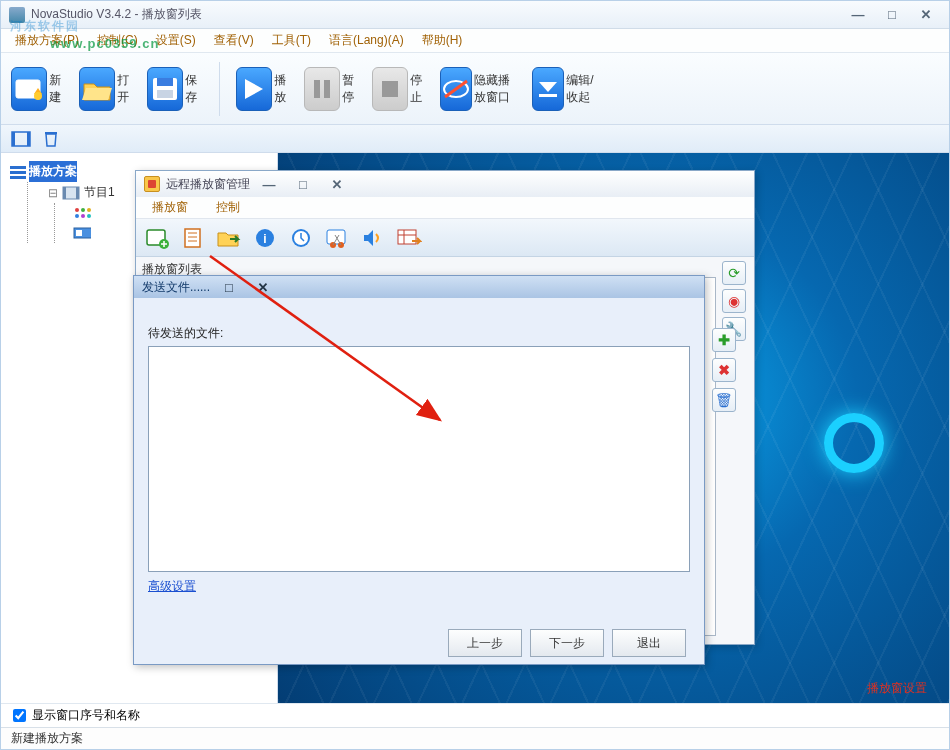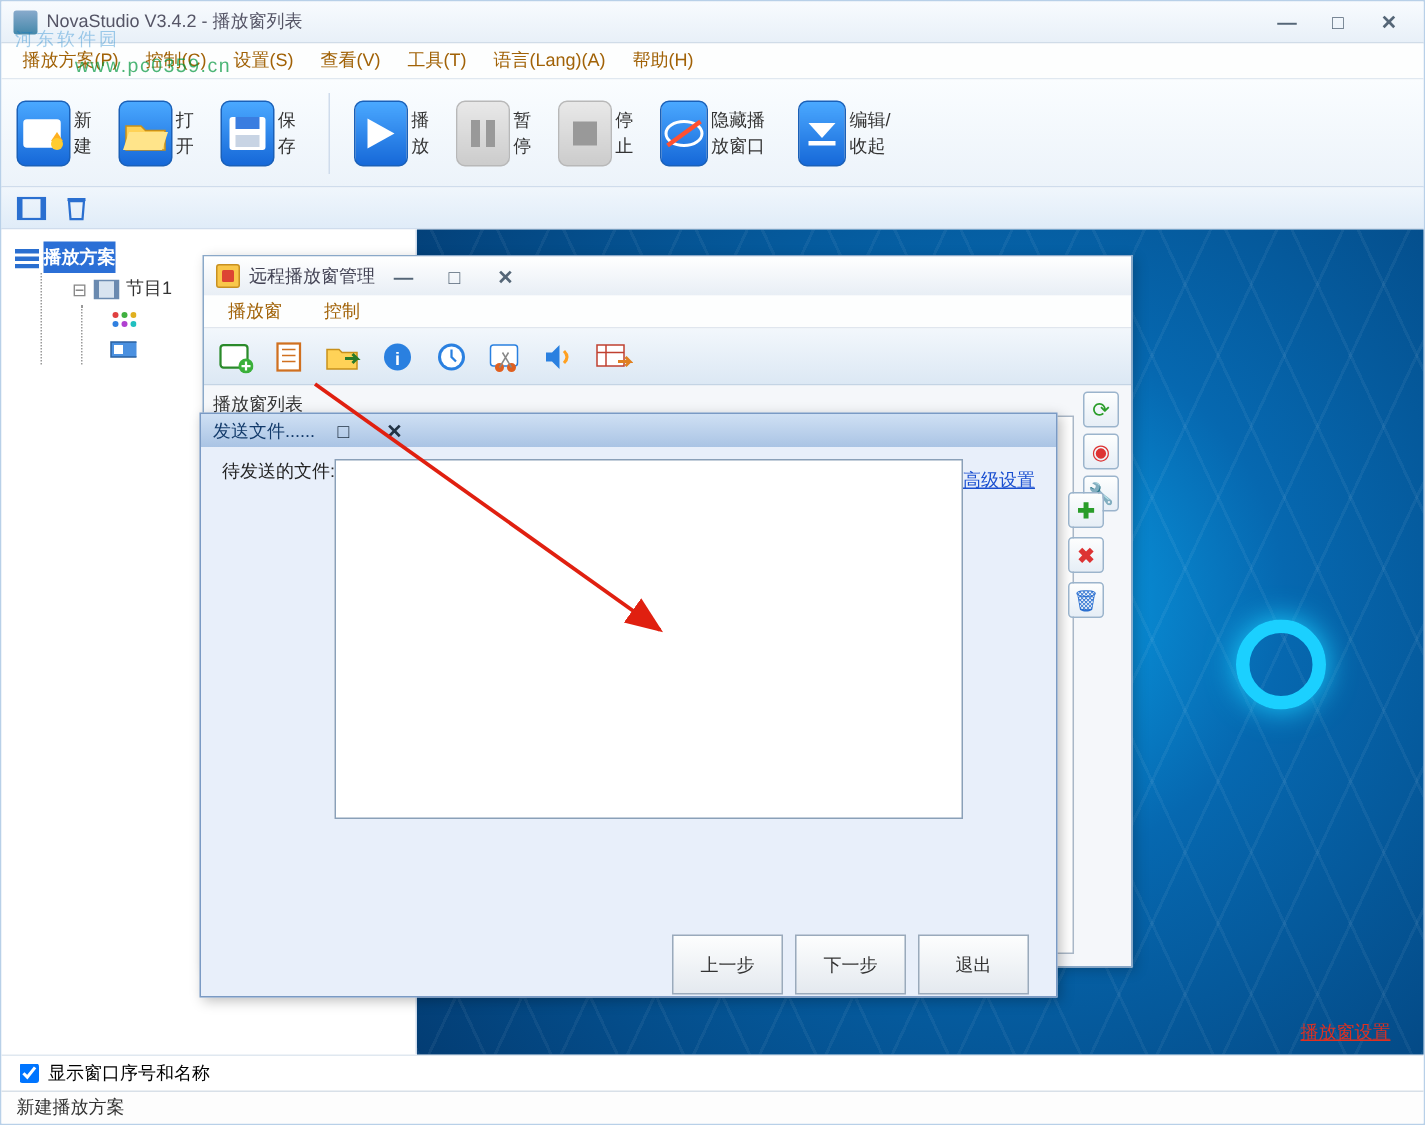--- a/index.html
+++ b/index.html
@@ -4,21 +4,21 @@
 <style>
 *{box-sizing:border-box;margin:0;padding:0;font-family:"Microsoft YaHei","SimSun",sans-serif;font-size:12px}
 body{width:950px;height:750px;overflow:hidden;background:#fff;position:relative}
 .main-window{width:950px;height:750px;background:#fff;display:flex;flex-direction:column;border:1px solid #b8d0e8}
 .title-bar{height:28px;background:linear-gradient(#f8fbfe,#e8f0f8);display:flex;align-items:center;padding:0 8px;color:#556;border-bottom:1px solid #d0dce8}
 .title-bar .icon{width:16px;height:16px;margin-right:6px;background:linear-gradient(#8ac,#48a);border-radius:2px}
 .title-bar .spacer{flex:1}
 .win-btn{width:30px;height:18px;display:flex;align-items:center;justify-content:center;margin-left:4px;color:#567;font-size:13px;font-weight:bold;cursor:pointer}
 .menu-bar{height:24px;background:#fdfefe;display:flex;align-items:center;padding:0 6px;gap:2px;border-bottom:1px solid #e0e8f0}
 .menu-item{padding:3px 8px;color:#a16207;cursor:pointer}
-.watermark{position:absolute;top:6px;left:10px;font-size:26px;font-weight:normal;color:rgba(0,120,200,.35);pointer-events:none;letter-spacing:2px}
+.watermark{position:absolute;top:6px;left:10px;font-size:26px;font-weight:bold;color:rgba(0,120,200,.35);pointer-events:none;letter-spacing:2px}
 .watermark .url{position:absolute;top:30px;left:40px;font-size:13px;color:rgba(0,150,60,.7);letter-spacing:1px}
 .toolbar{height:72px;background:linear-gradient(#fafdff,#ecf3fa);display:flex;align-items:center;padding:4px 10px;gap:12px;border-bottom:1px solid #cfdcec}
 .tb-btn{width:56px;display:flex;flex-direction:row;align-items:center;gap:2px;cursor:pointer}
 .tb-icon{width:48px;height:44px;border-radius:6px;display:flex;align-items:center;justify-content:center;font-size:26px;color:#fff;position:relative}
 .tb-lbl{color:#333;font-size:12px}
 .tb-sep{width:1px;height:54px;background:#cfdcec;margin:0 4px}
 .ic-blue{background:linear-gradient(#4aa8ff,#1668d8);border:1px solid #1a60b8}
 .ic-gray{background:linear-gradient(#e8e8e8,#ccc);border:1px solid #b8b8b8;color:#888}
 .sub-toolbar{height:28px;background:linear-gradient(#f0f6fc,#e0ecf8);border-bottom:1px solid #cfdcec;display:flex;align-items:center;padding:0 10px;gap:10px}
 .sub-ic{width:20px;height:20px;display:flex;align-items:center;justify-content:center;cursor:pointer}
@@ -27,45 +27,45 @@
 .tree{flex:1;padding:4px;overflow:auto}
 .tree-root{display:flex;align-items:center;gap:4px;background:#2b6fd6;color:#ffffff;padding:2px 0;font-weight:bold;width:fit-content}
 .tree-child{display:flex;align-items:center;gap:4px;padding:2px 2px 2px 26px;color:#333}
 .tree-icon{width:18px;height:16px;display:inline-flex;align-items:center;justify-content:center}
 .dotted{border-left:1px dotted #999;margin-left:18px;padding-left:8px}
 .cavity{flex:1;background:radial-gradient(circle at 60% 45%,#0aa0e8 0%,#0668b0 35%,#033d74 100%);position:relative;overflow:hidden}
 .cavity::before{content:"";position:absolute;inset:0;background:repeating-linear-gradient(65deg,rgba(255,255,255,.05) 0 2px,transparent 2px 40px),repeating-linear-gradient(-65deg,rgba(255,255,255,.05) 0 2px,transparent 2px 40px)}
 .big-o{position:absolute;right:65px;top:260px;width:60px;height:60px;border:9px solid #1bd0ff;border-radius:50%;box-shadow:0 0 20px #1bd0ff}
 .footer-chk{height:24px;display:flex;align-items:center;padding:0 12px;gap:6px;border-top:1px solid #e0e8f0;background:#fff}
 .status-bar{height:22px;background:#fdfdfd;border-top:1px solid #d8e0e8;display:flex;align-items:center;padding:0 10px;color:#333}
-.cavity-link{position:absolute;right:22px;bottom:6px;color:#e03020;font-size:12px;text-decoration:underline;cursor:pointer}
+.cavity-link{position:absolute;right:22px;bottom:6px;color:#e03020;font-size:12px;cursor:pointer}
 
 
 .dlg1{position:absolute;left:135px;top:170px;width:620px;height:475px;background:#f8fafc;border:1px solid #8aa8c8;box-shadow:2px 2px 8px rgba(0,0,0,.2);display:flex;flex-direction:column}
 .dlg1-title{height:26px;background:linear-gradient(#fff,#e8eef5);display:flex;align-items:center;padding:0 8px;color:#445}
 .dlg1-title .ic{width:16px;height:16px;margin-right:6px;background:#f9c74a;border:1px solid #c89020;border-radius:2px;position:relative}
 .dlg1-title .ic::after{content:"";position:absolute;left:3px;top:3px;width:8px;height:8px;background:#d43;border-radius:1px}
 .dlg1-menu{height:22px;display:flex;align-items:center;padding:0 8px;gap:12px;background:#fdfefe;border-bottom:1px solid #e0e6ee}
 .dlg1-tb{height:38px;background:linear-gradient(#f2f7fc,#dce8f4);border-bottom:1px solid #c4d4e4;display:flex;align-items:center;padding:0 8px;gap:10px}
 .dlg1-tb .tic{width:26px;height:26px;display:flex;align-items:center;justify-content:center;cursor:pointer;border-radius:3px}
 .dlg1-body{flex:1;background:#f5f7fa;position:relative;padding:4px}
 .dlg1-body-label{position:absolute;left:6px;top:4px;font-size:12px;color:#333}
 .dlg1-right{position:absolute;right:6px;top:4px;width:28px;display:flex;flex-direction:column;gap:4px;align-items:center}
 .sq-btn{width:24px;height:24px;border:1px solid #9bb4cc;background:linear-gradient(#fdfefe,#e6eef6);display:flex;align-items:center;justify-content:center;cursor:pointer;border-radius:3px;font-size:14px}
 .dlg1-list{position:absolute;left:4px;top:20px;right:38px;bottom:8px;background:#fff;border:1px solid #aab8c8}
 
 .dlg2{position:absolute;left:133px;top:275px;width:572px;height:390px;background:#e8effa;border:1px solid #7a9ac4;box-shadow:2px 2px 8px rgba(0,0,0,.25);display:flex;flex-direction:column}
 .dlg2-title{height:22px;background:linear-gradient(#cfe0f4,#aac4e4);display:flex;align-items:center;padding:0 8px;color:#123a6a;font-size:12px}
-.dlg2-body{flex:1;padding:8px 14px;display:flex;flex-direction:row}
+.dlg2-body{flex:1;padding:27px 14px;display:flex;flex-direction:column}
 .dlg2-lbl{color:#222;margin-bottom:4px}
 .dlg2-area{flex:1;background:#fff;border:1px solid #8aa0b8;max-height:240px}
 .dlg2-link{color:#1a4fd0;text-decoration:underline;margin-top:6px;cursor:pointer;width:fit-content}
 .dlg2-sidebtns{position:absolute;right:-32px;top:52px;display:flex;flex-direction:column;gap:6px}
 .dlg2-btns{height:42px;display:flex;align-items:center;justify-content:flex-end;gap:8px;padding:0 18px}
-.btn{min-width:74px;height:40px;background:linear-gradient(#fdfefe,#e4e9ef);border:1px solid #9aaabb;cursor:pointer;display:flex;align-items:center;justify-content:center;color:#333}
+.btn{min-width:74px;height:28px;background:linear-gradient(#fdfefe,#e4e9ef);border:1px solid #9aaabb;cursor:pointer;display:flex;align-items:center;justify-content:center;color:#333}
 
 .arrow-svg{position:absolute;left:170px;top:220px;pointer-events:none}
 svg{display:block}
 </style>
 </head>
 <body>
 
 <div class="main-window">
 
   <div class="title-bar">

